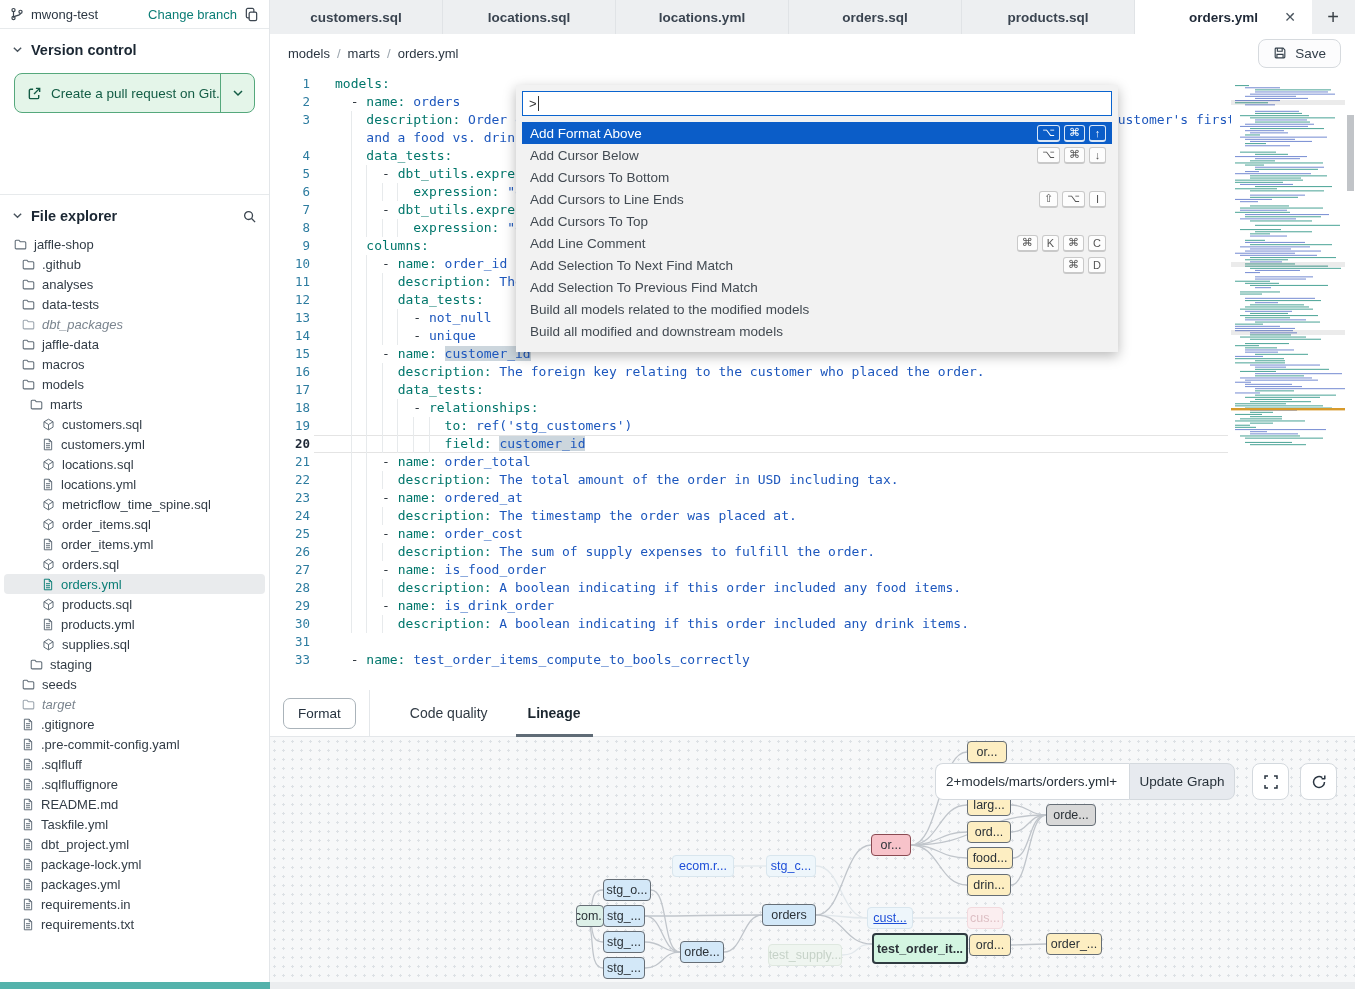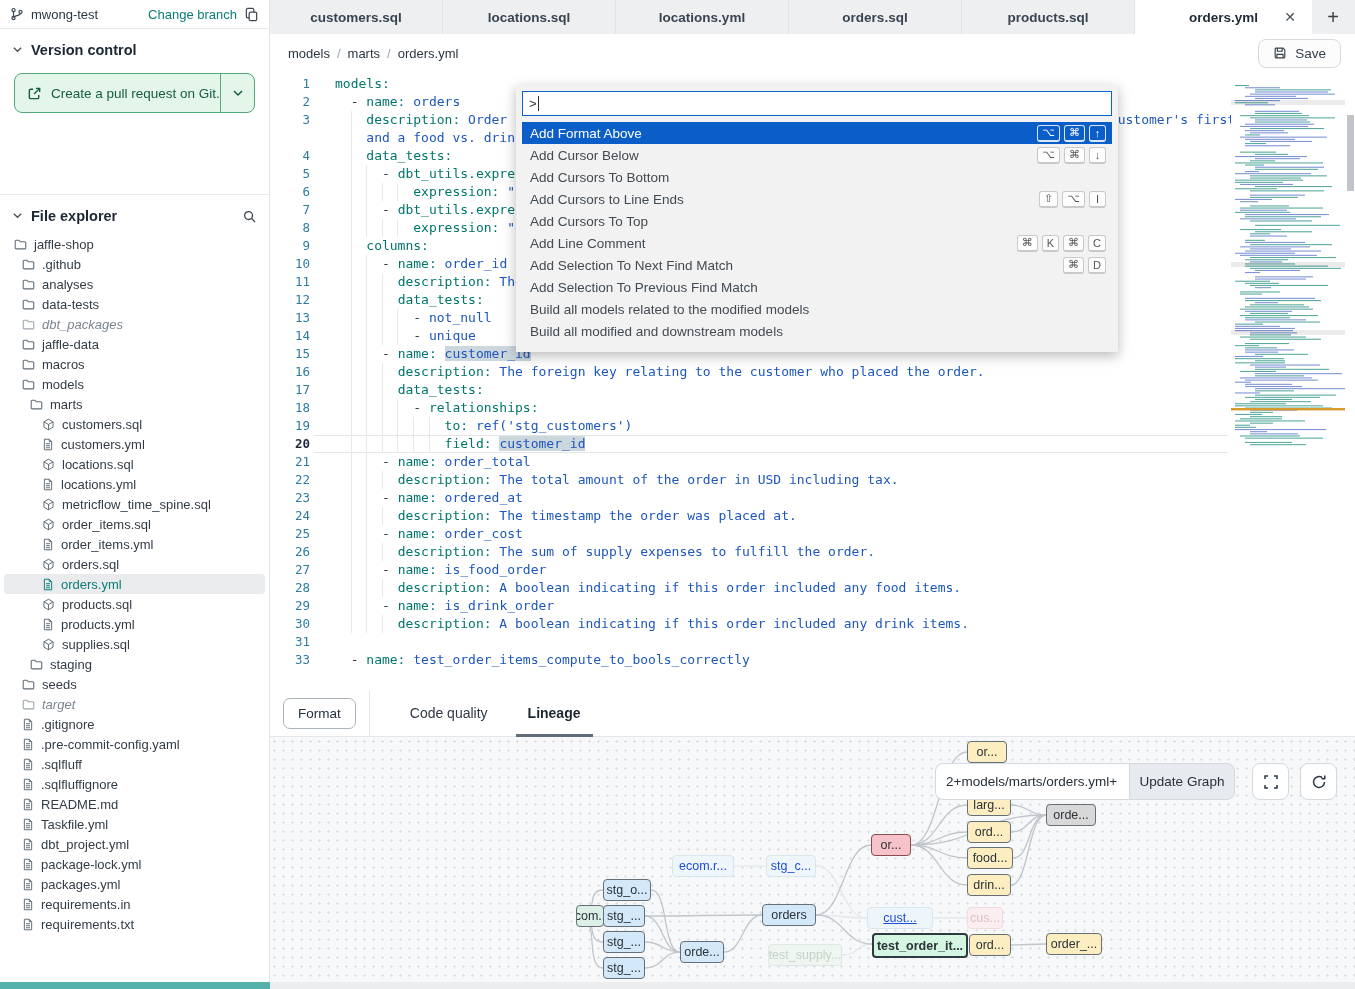--- a/index.html
+++ b/index.html
@@ -80,21 +80,21 @@
 
   
   .lineage { position:absolute; left:270px; top:737px; right:0; height:252px; background:#f7f8f9; background-image:radial-gradient(#dde1e5 1px, transparent 1.2px); background-size:9px 9px; overflow:hidden; }
   .lin-edges { position:absolute; left:0; top:0; }
   .node { position:absolute; height:22px; border:1px solid #666e76; border-radius:4px; font-size:12.5px; color:#2b3238; display:flex; align-items:center; justify-content:center; white-space:nowrap; cursor:pointer; background:#fff; overflow:hidden; padding:0 4px; }
   .node.blue { background:#d3e8f8; }
   .node.green { background:#ddf0e8; }
   .node.yellow { background:#fdeec2; }
   .node.gray { background:#d8d8d8; }
   .node.pink { background:#f7c3ca; border-color:#8a4a52; }
-  .node.selected-green { background:#d3f5e1; border:2px solid #2f3a40; height:25px; font-weight:600; }
+  .node.selected-green { background:#d3f5e1; border:2px solid #2f3a40; height:31px; font-weight:600; }
   .node.faded-blue { background:#eef6fb; border-color:#d9e6ee; color:#1d4ed8; }
   .node.faded-pink { background:#fbeef0; border-color:#f2dade; color:#ddbfc4; }
   .node.faded-green { background:#eff5f0; border-color:#dfe8e0; color:#c6d2c8; }
   .lin-controls { position:absolute; left:665px; top:26px; display:flex;border-radius:7px; }
   .lin-select { width:194px; height:37px; border:1px solid #d4d9de; border-right:none; border-radius:8px 0 0 8px; background:#fff; display:flex; align-items:center; padding:0 10px; font-size:13.5px; color:#27313a; white-space:nowrap; overflow:hidden; }
   .lin-update { width:106px; height:37px; border:1px solid #d4d9de; border-radius:0 8px 8px 0; background:#e7eaef; display:flex; align-items:center; justify-content:center; font-size:13.5px; color:#27313a; cursor:pointer; }
   .lin-iconbtn { position:absolute; top:26px; width:37px; height:37px; border:1px solid #d4d9de; border-radius:8px; background:#fff; display:flex; align-items:center; justify-content:center; color:#2b3642; cursor:pointer; }
   .bottom-strip { position:absolute; left:270px; bottom:0; right:0; height:7px; background:#ebedef; }
 </style>
 </head>
@@ -822,21 +822,21 @@
     <div id="linNodes">
         <div class="node green" style="left: 259px; top: 168px; width: 28px; margin-left: 47px;">ecom....</div>
         <div class="node blue" style="left: 333px; top: 142px; width: 48px;">stg_o...</div>
         <div class="node blue" style="left: 333px; top: 168px; width: 42px;">stg_...</div>
         <div class="node blue" style="left: 333px; top: 194px; width: 42px;">stg_...</div>
         <div class="node blue" style="left: 333px; top: 220px; width: 42px;">stg_...</div>
         <div class="node blue" style="left: 410px; top: 204px; width: 44px;">orde...</div>
         <div class="node blue" style="left: 492px; top: 167px; width: 54px;">orders</div>
         <div class="node faded-blue" style="left: 402px; top: 118px; width: 62px;">ecom.r...</div>
         <div class="node faded-blue" style="left: 496px; top: 118px; width: 50px;">stg_c...</div>
-        <div class="node faded-blue" style="left: 597px; top: 170px; width: 66px; text-decoration: underline;">cust...</div>
+        <div class="node faded-blue" style="left: 597px; top: 170px; width: 46px; text-decoration: underline;">cust...</div>
         <div class="node faded-green" style="left: 498px; top: 207px; width: 74px;">test_supply...</div>
         <div class="node pink" style="left: 601px; top: 97px; width: 40px;">or...</div>
         <div class="node yellow" style="left: 697px; top: 4px; width: 40px;">or...</div>
         <div class="node yellow" style="left: 697px; top: 57px; width: 44px;">larg...</div>
         <div class="node yellow" style="left: 697px; top: 84px; width: 44px;">ord...</div>
         <div class="node yellow" style="left: 697px; top: 110px; width: 46px;">food...</div>
         <div class="node yellow" style="left: 697px; top: 137px; width: 44px;">drin...</div>
         <div class="node gray" style="left: 776px; top: 67px; width: 50px;">orde...</div>
         <div class="node faded-pink" style="left: 697px; top: 170px; width: 36px;">cus...</div>
         <div class="node selected-green" style="left: 602px; top: 196px; width: 96px;">test_order_it...</div>

